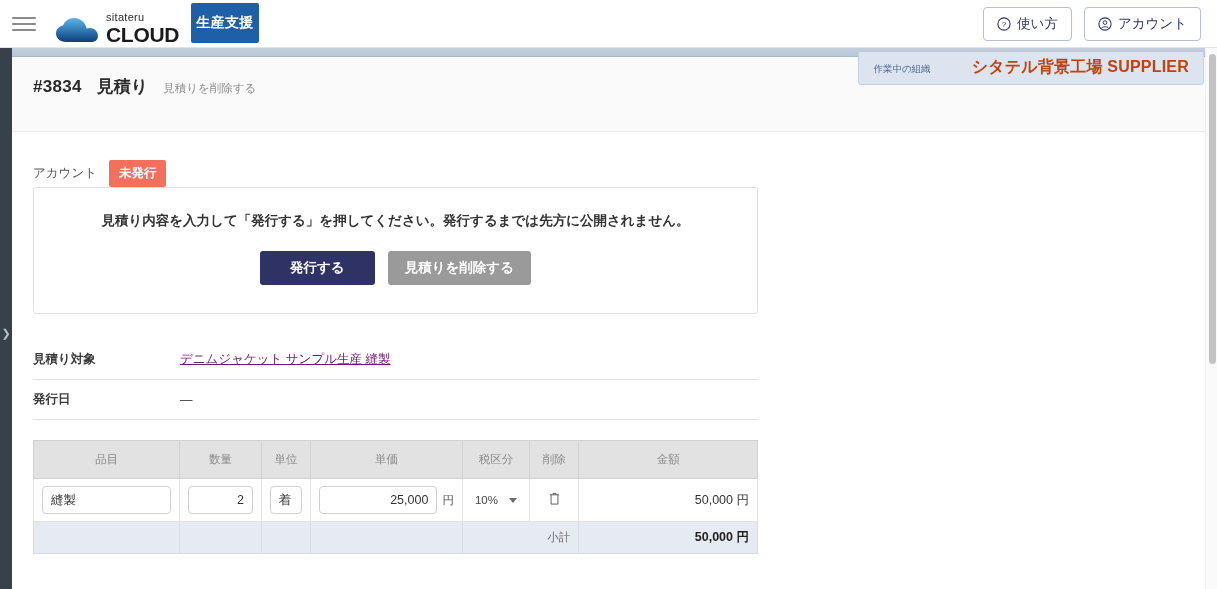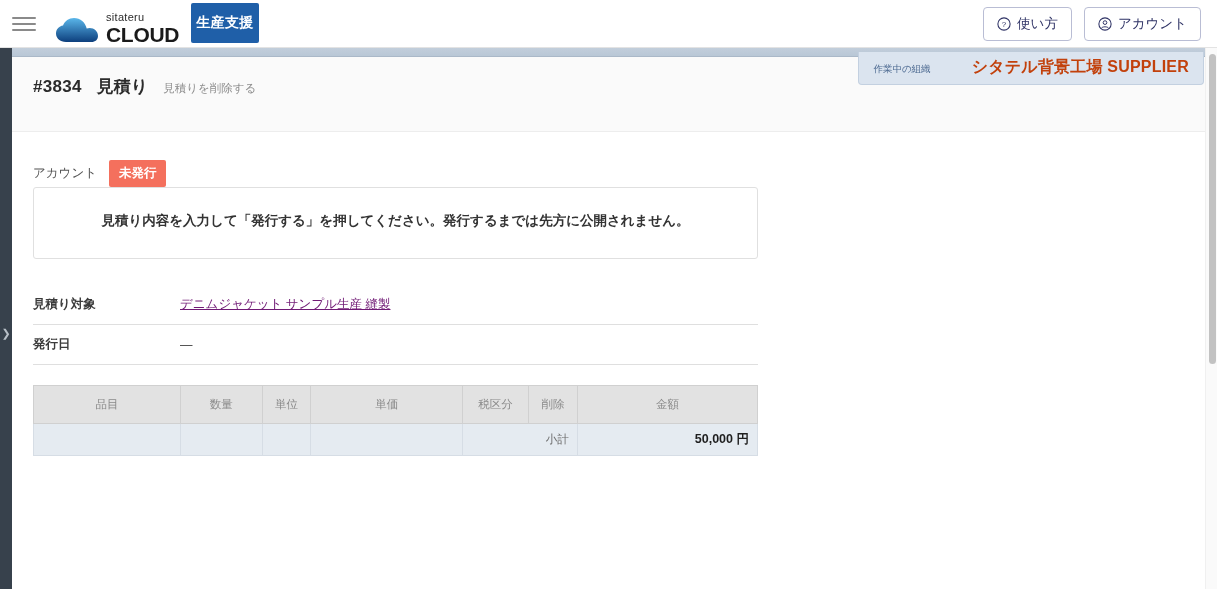--- a/index.html
+++ b/index.html
@@ -300,20 +300,24 @@
 
   <div class="content">
 
     <div class="status-row">
       <span class="status-label">アカウント</span>
       <span class="status-badge">未発行</span>
     </div>
 
     <div class="notice-card">
       <div class="notice-text">見積り内容を入力して「発行する」を押してください。発行するまでは先方に公開されません。</div>
+      <div class="notice-actions">
+        <button class="btn-primary">発行する</button>
+        <button class="btn-muted">見積りを削除する</button>
+      </div>
     </div>
 
     <div class="info-table">
       <div class="info-row">
         <div class="info-key">見積り対象</div>
         <div class="info-link">デニムジャケット サンプル生産 縫製</div>
       </div>
       <div class="info-row">
         <div class="info-key">発行日</div>
         <div class="info-val">—</div>
@@ -326,20 +330,51 @@
           <th class="c-item">品目</th>
           <th class="c-qty">数量</th>
           <th class="c-unit">単位</th>
           <th class="c-price">単価</th>
           <th class="c-tax">税区分</th>
           <th class="c-del">削除</th>
           <th class="c-amt">金額</th>
         </tr>
       </thead>
       <tbody>
+        <tr>
+          <td>
+            <input class="inp" value="縫製" style="">
+          </td>
+          <td>
+            <input class="inp num" value="2" style="">
+          </td>
+          <td>
+            <input class="inp" value="着" style="">
+          </td>
+          <td>
+            <div class="pricecell">
+              <input class="inp num" value="25,000" style="">
+              <span class="yen">円</span>
+            </div>
+          </td>
+          <td>
+            <div class="taxcell">
+              <span class="val">10%</span>
+              <span class="caret"></span>
+            </div>
+          </td>
+          <td class="delcell">
+            <span>
+              <svg width="13" height="15" viewBox="0 0 14 16">
+                <path d="M2,4 L12,4 M5.5,4 L5.5,2.5 L8.5,2.5 L8.5,4 M3.3,4 L3.3,14 L10.7,14 L10.7,4" fill="none" stroke="#555" stroke-width="1"></path>
+              </svg>
+            </span>
+          </td>
+          <td class="amt">50,000 円</td>
+        </tr>
         <tr class="sum">
           <td></td>
           <td></td>
           <td></td>
           <td></td>
           <td class="sum-label" colspan="2">小計</td>
           <td class="sum-value">50,000 円</td>
         </tr>
 
       </tbody>

